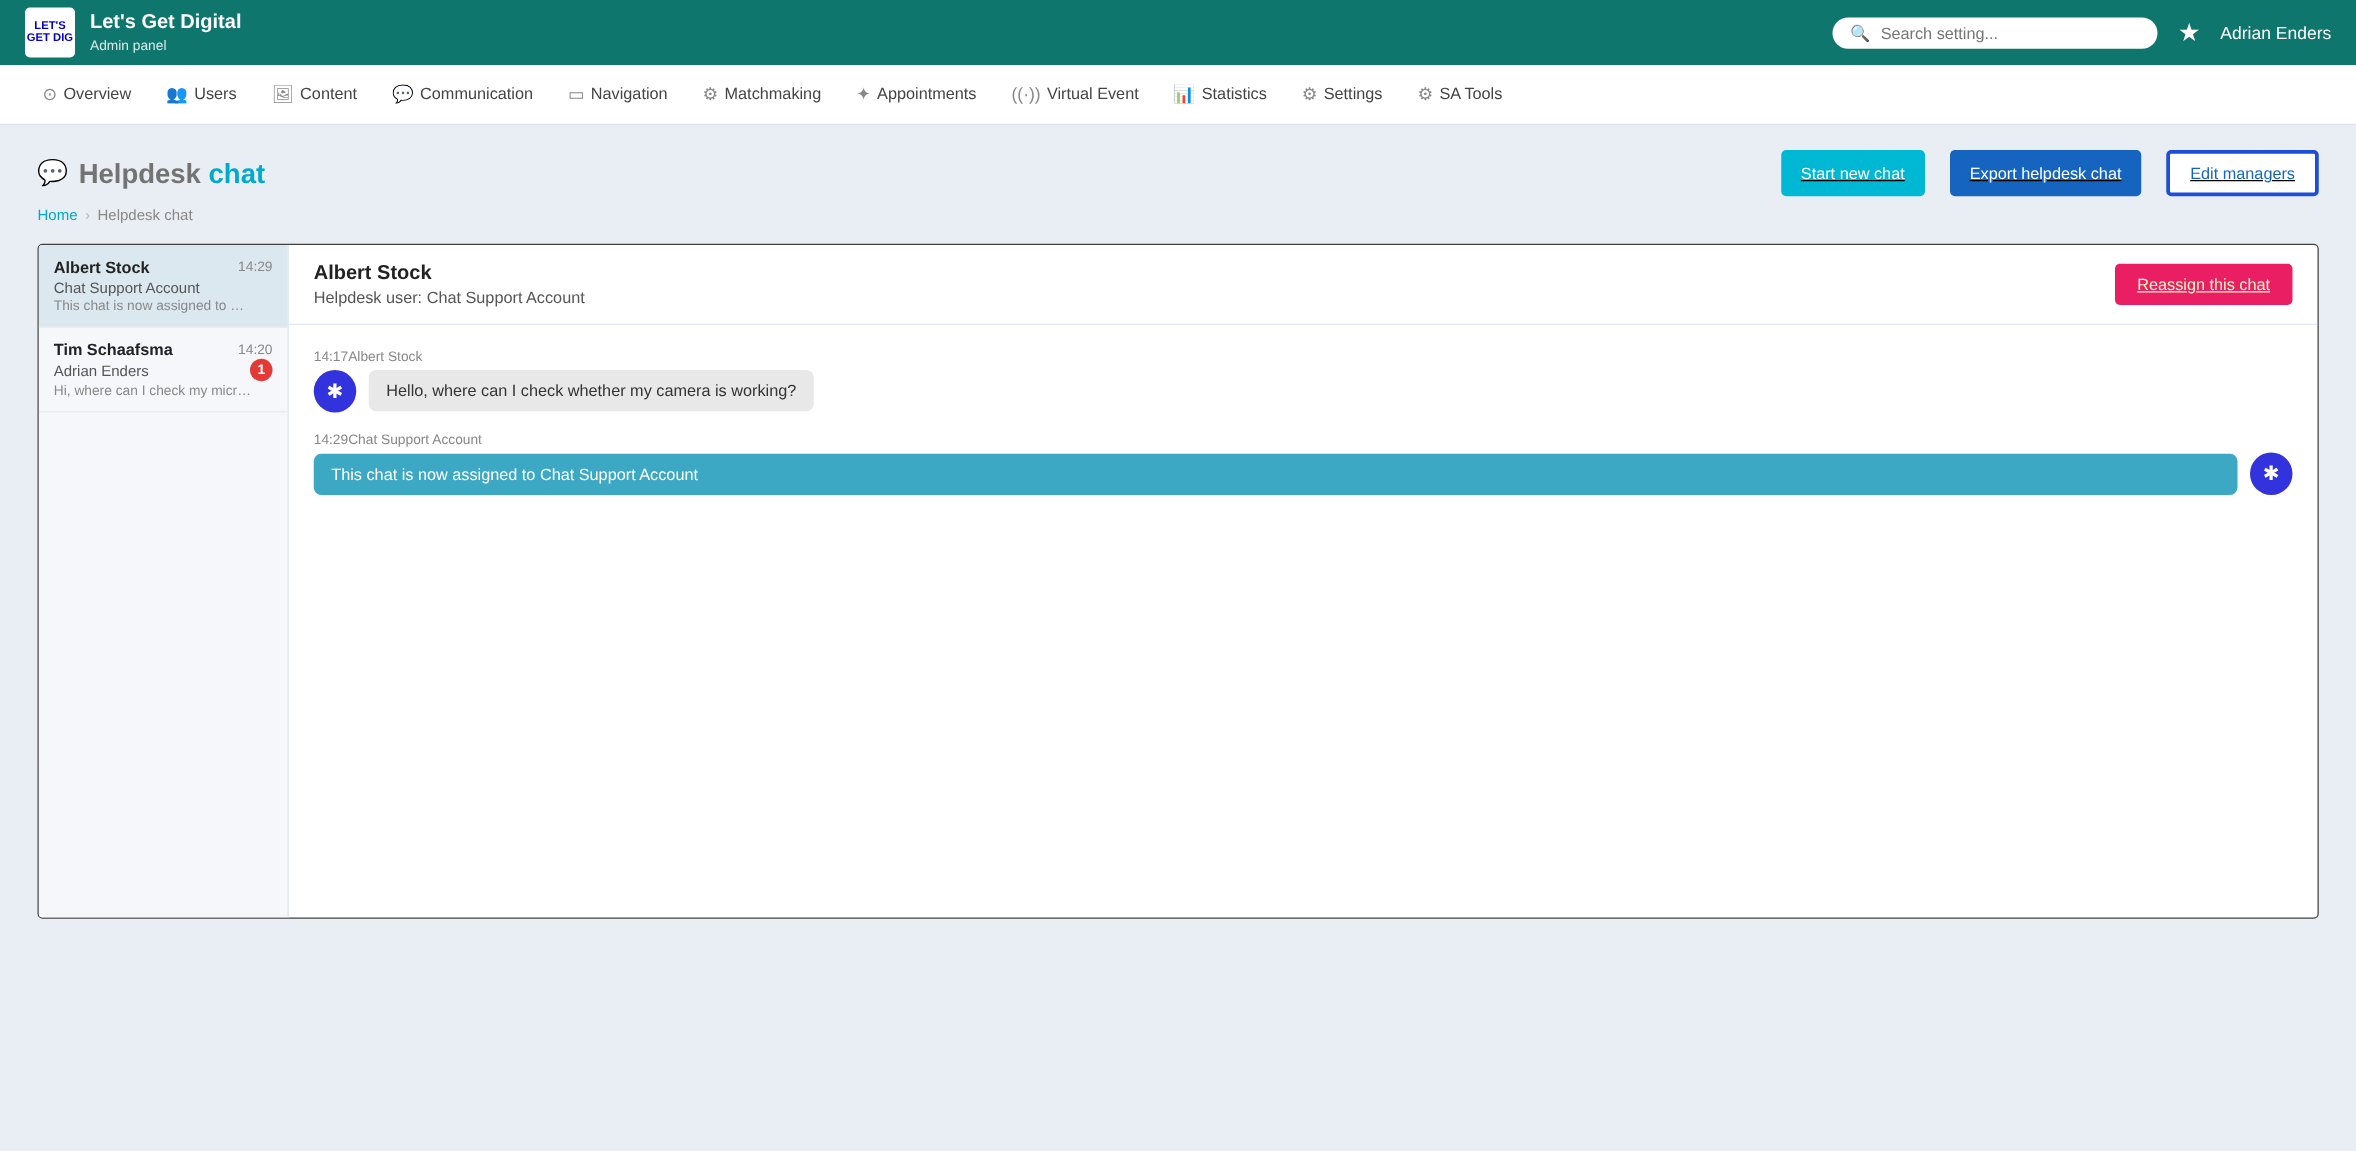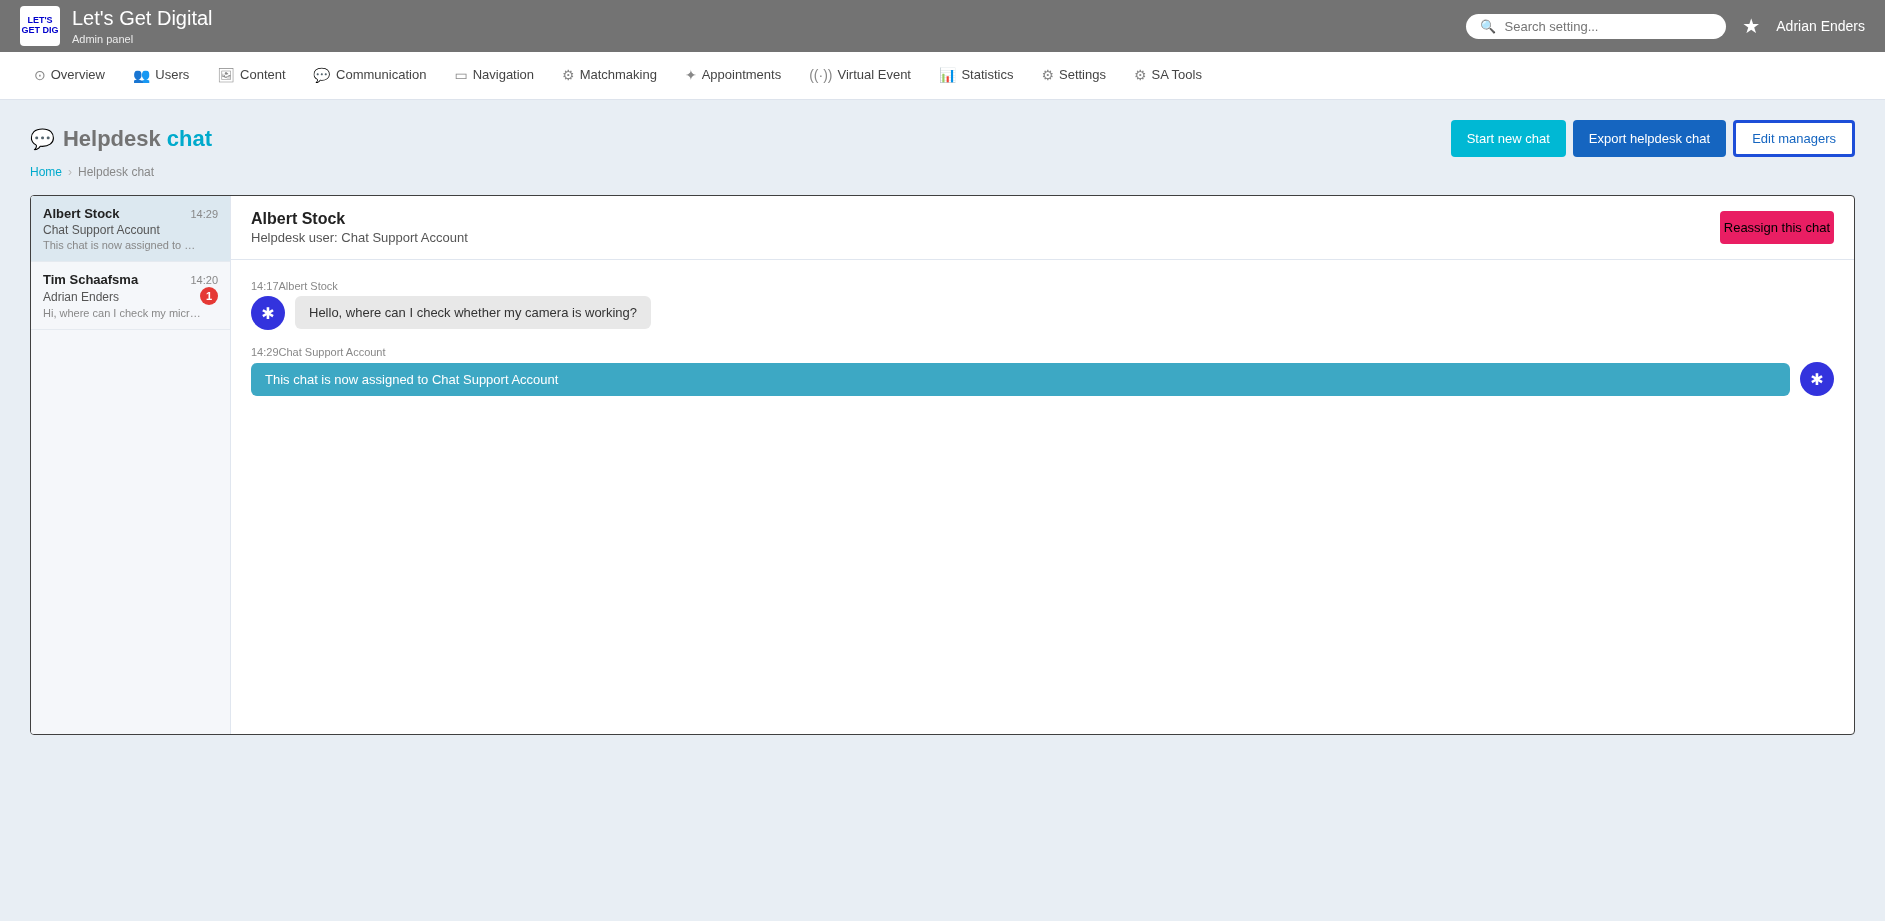--- a/index.html
+++ b/index.html
@@ -1,36 +1,36 @@
 <!DOCTYPE html>
 <html><head>
   <meta charset="utf-8">
   <style>
     * { box-sizing: border-box; margin: 0; padding: 0; }
     body { font-family: -apple-system, BlinkMacSystemFont, 'Segoe UI', Arial, sans-serif; font-size: 14px; background: #e8eef4; }
 
     
     .topbar {
-      background: #737373;
+      background: #0f766e;
       height: 52px;
       display: flex;
       align-items: center;
       padding: 0 20px;
       justify-content: space-between;
     }
     .topbar-left { display: flex; align-items: center; gap: 12px; }
     .logo-box {
       width: 40px; height: 40px;
       background: white;
       border-radius: 4px;
       display: flex; align-items: center; justify-content: center;
       font-size: 9px; font-weight: bold; color: #0000cc; line-height: 1.1; text-align: center;
     }
     .brand-text { color: white; }
-    .brand-name { font-size: 20px; font-weight: normal; display: block; }
+    .brand-name { font-size: 16px; font-weight: bold; display: block; }
     .brand-sub { font-size: 11px; opacity: 0.85; }
     .topbar-right { display: flex; align-items: center; gap: 16px; }
     .search-bar {
       display: flex; align-items: center;
       background: white; border-radius: 20px;
       padding: 5px 14px; gap: 8px; width: 260px;
     }
     .search-icon-nav { color: #999; font-size: 13px; }
     .search-input-nav { border: none; outline: none; font-size: 13px; width: 100%; color: #555; background: transparent; }
     .user-area { display: flex; align-items: center; gap: 8px; color: white; font-size: 14px; cursor: pointer; }
@@ -65,21 +65,21 @@
     .page-title {
       font-size: 22px; font-weight: bold;
     }
     .title-helpdesk { color: #737373; }
     .title-chat { color: #00aacc; }
     .title-icon { color: #00aacc; font-size: 20px; }
     .breadcrumb { font-size: 12px; color: #888; display: flex; align-items: center; gap: 6px; margin-bottom: 16px; }
     .breadcrumb a { color: #00aacc; text-decoration: none; }
     .breadcrumb-sep { color: #bbb; }
 
-    .btn-row { display: flex; gap: 7px; }
+    .btn-row { display: flex; gap: 20px; text-decoration: underline; }
     .btn {
       padding: 8px 16px; border-radius: 4px; border: none; cursor: pointer; font-size: 13px; font-weight: 500;
     }
     .btn-teal { background: #00b8d4; color: white; }
     .btn-blue { background: #1565c0; color: white; }
     .btn-outline-blue { background: white; color: #1565c0; border: 3px solid #1d4ed8; }
 
     
     .chat-layout {
       display: flex;
@@ -118,21 +118,21 @@
     .chat-main { flex: 1; display: flex; flex-direction: column; }
 
     
     .chat-header {
       display: flex; justify-content: space-between; align-items: center;
       padding: 14px 20px;
       border-bottom: 1px solid #e0e6ef;
     }
     .chat-user-name { font-size: 16px; font-weight: 700; color: #222; }
     .chat-user-sub { font-size: 13px; color: #555; margin-top: 2px; }
-    .btn-reassign { background: #e91e63; color: #000000; border: none; padding: 9px 4px; border-radius: 4px; cursor: pointer; font-size: 13px; font-weight: 500; }
+    .btn-reassign { background: #e91e63; color: #fef9c3; border: none; padding: 9px 18px; border-radius: 4px; cursor: pointer; font-size: 13px; font-weight: 500; text-decoration: underline; }
 
     
     .chat-messages { flex: 1; padding: 20px; overflow-y: auto; }
 
     .msg-block { margin-bottom: 16px; }
     .msg-meta { display: flex; font-size: 11px; color: #888; margin-bottom: 4px; }
     .msg-time { color: #888; }
     .msg-sender { color: #888; }
 
     .msg-row-left { display: flex; align-items: flex-start; gap: 10px; }

